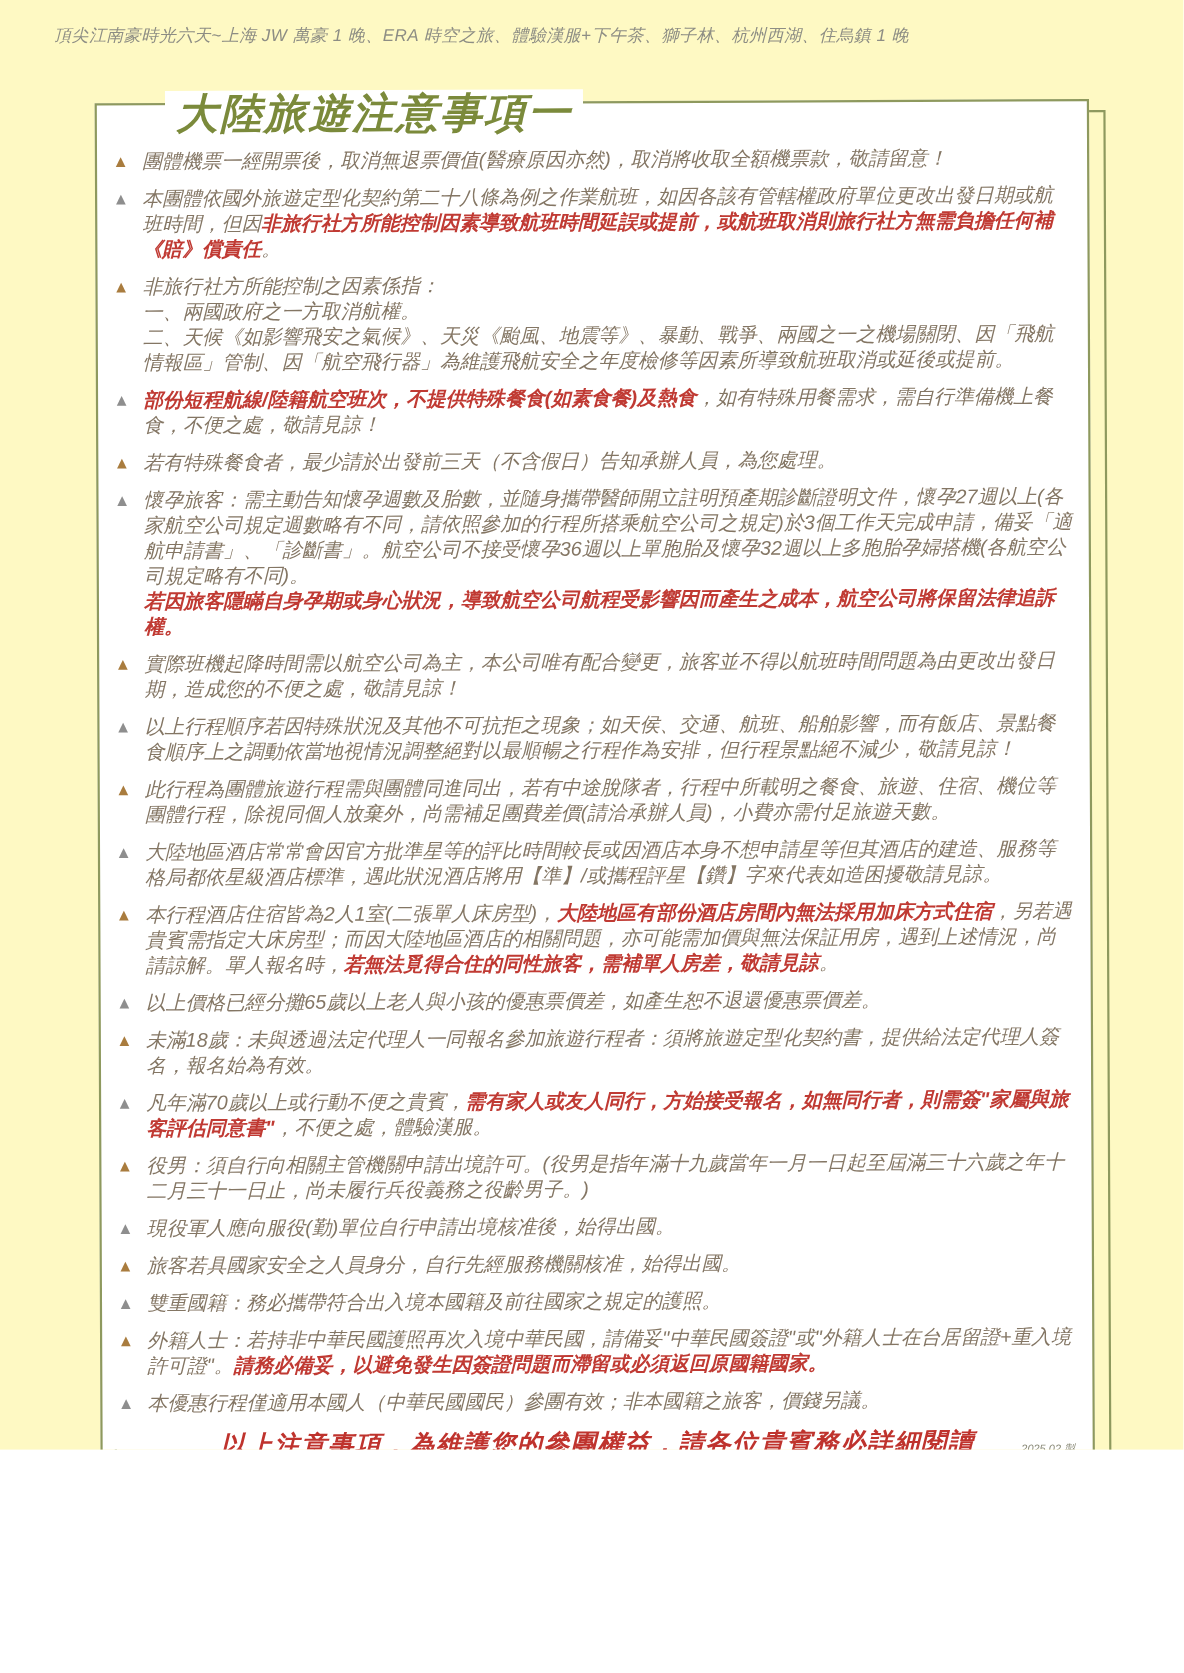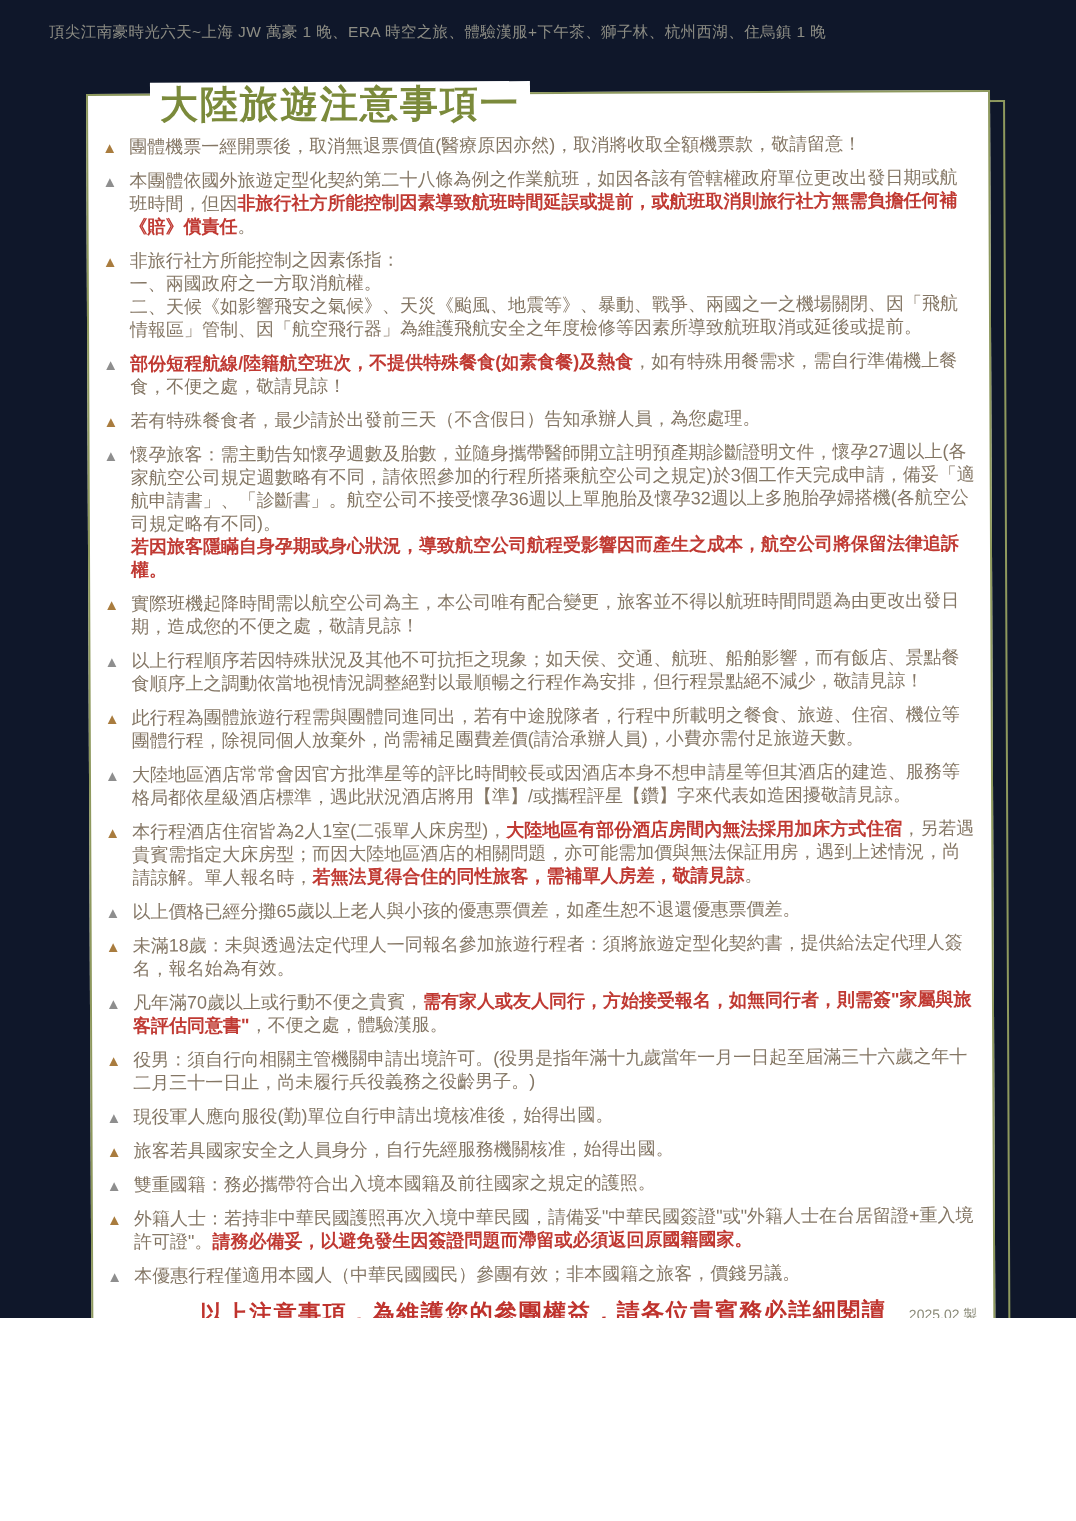--- a/index.html
+++ b/index.html
@@ -1,21 +1,22 @@
 <!DOCTYPE html>
 <html><head>
 <meta charset="utf-8">
 <style>
   html,body{margin:0;padding:0;background:#ffffff;}
   .page{
     position:relative;
     width:1076px;height:1318px;
-    background:#0f172a;
+    background:#fef9c3;
     font-family:"Liberation Sans",sans-serif;
     overflow:hidden;
+    font-style:italic;
   }
   .trip-title{
     position:absolute;left:49px;top:22px;
     font-size:15.5px;color:#8d8d84;letter-spacing:.4px;
     white-space:nowrap;
   }
   .paper-wrap{
     position:absolute;left:86px;top:92px;width:904px;
     transform:rotate(-0.25deg);transform-origin:50% 0;
   }
@@ -54,21 +55,21 @@
   .footer-row{
     position:relative;
     margin:10px 0 4px 0;
     text-align:center;
   }
   .footer-text{
     color:#bf332d;font-weight:bold;font-size:23px;letter-spacing:1.5px;
   }
   .footer-date{
     position:absolute;right:4px;bottom:2px;
-    color:#8b8b79;font-size:14px;font-weight:normal;text-align:right;
+    color:#8b8b79;font-size:10px;font-weight:normal;text-align:right;
   }
 </style>
 </head>
 <body>
 
 <div class="page">
   <div class="trip-title">頂尖江南豪時光六天~上海 JW 萬豪 1 晚、ERA 時空之旅、體驗漢服+下午茶、獅子林、杭州西湖、住烏鎮 1 晚</div>
 
   <div class="paper-wrap">
     <div class="paper-shadow"></div>

